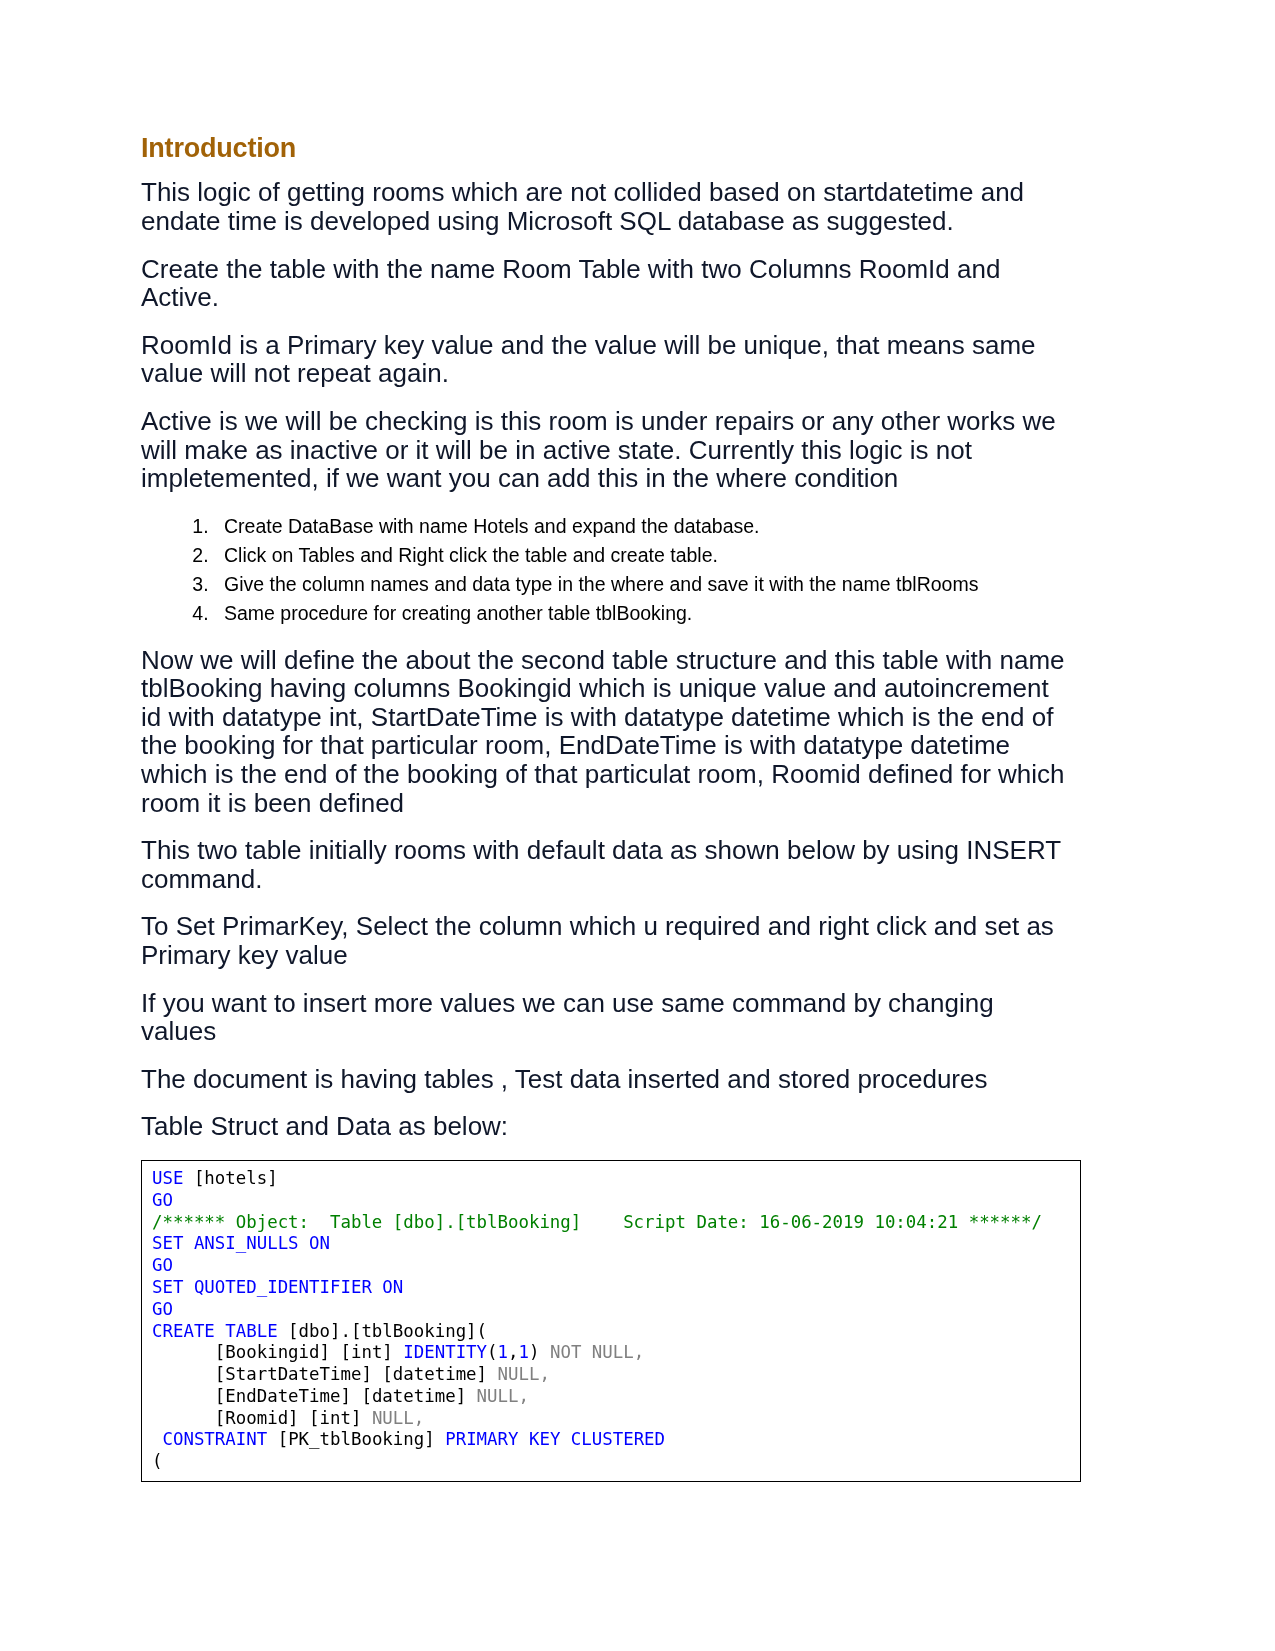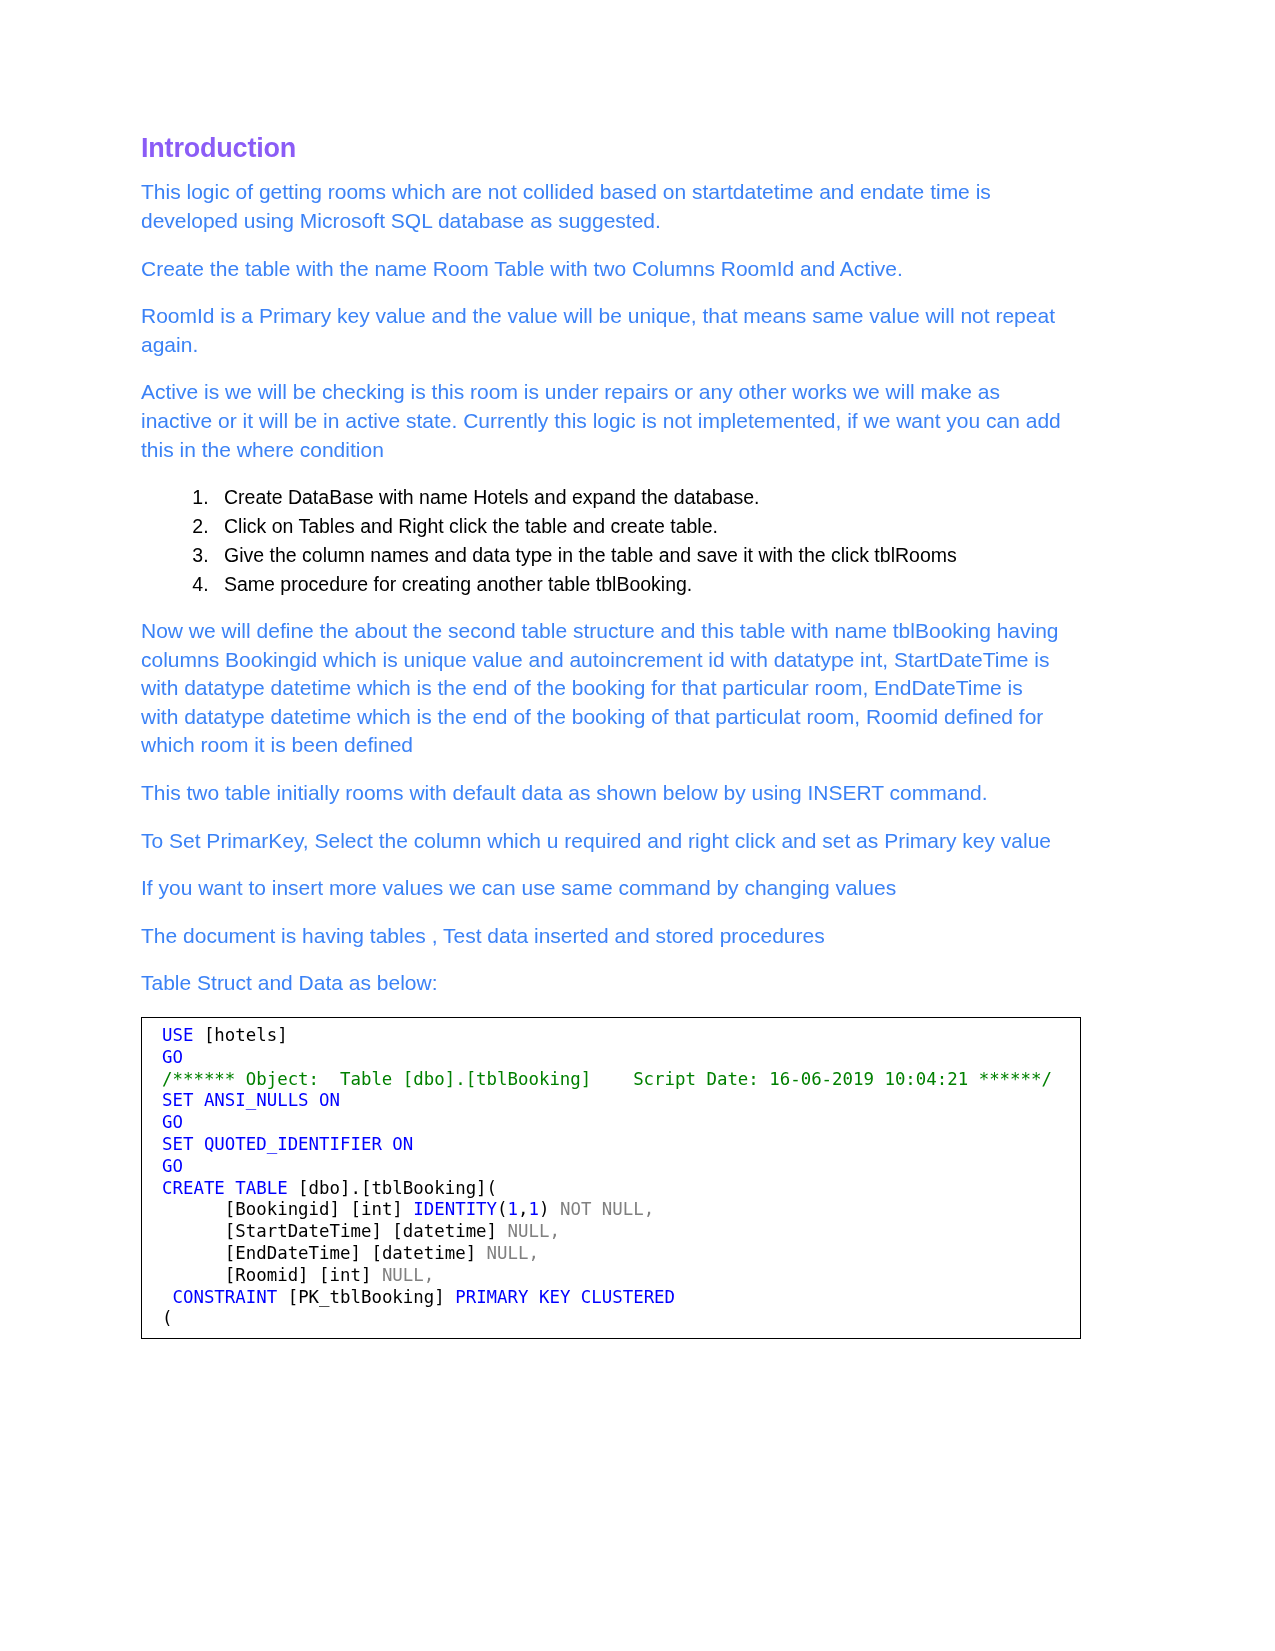--- a/index.html
+++ b/index.html
@@ -28,47 +28,47 @@
     left: 141px;
     top: 132px;
     width: 936px;
   }
   h1.doc-heading {
     font-size: 27px;
     font-weight: bold;
     line-height: 1.2;
     margin: 0 0 14px 0;
     letter-spacing: -0.2px;
-    color: #8b5cf6;
+    color: #a16207;
   }
   h1.doc-heading.second {
     margin-top: 34px;
   }
   p.para {
-    font-size: 21px;
+    font-size: 26px;
     line-height: 28.6px;
     margin: 0 12px 19px 0;
-    color: #3b82f6;
+    color: #0f172a;
     text-align: left;
   }
   ol.steps {
     margin: 0 0 18px 0;
     padding-left: 73px;
     font-size: 19.5px;
     line-height: 28.6px;
   }
   ol.steps li {
     margin: 0 0 0.5px 0;
     padding-left: 10px;
     color: #000000;
   }
   .code-box {
     border: 1.4px solid #000000;
     margin-top: 6px;
-    padding: 7px 10px 0 20px;
+    padding: 7px 10px 0 10px;
     height: 322px;
     overflow: hidden;
     box-sizing: border-box;
     width: 940px;
   }
   pre.code {
     margin: 0;
     font-family: "DejaVu Sans Mono", "Liberation Mono", monospace;
     font-size: 17.4px;
     line-height: 21.8px;
@@ -96,21 +96,21 @@
     <p class="para">Create the table with the name Room Table with two Columns RoomId and Active.</p>
 
     <p class="para">RoomId is a Primary key value and the value will be unique, that means same value will not repeat again.</p>
 
     <p class="para">Active is we will be checking is this room is under repairs or any other works we will make as inactive or it will be in active state. Currently this logic is not impletemented, if we want you can add this in the where condition</p>
 
 
     <ol class="steps">
       <li>Create DataBase with name Hotels and expand the database.</li>
       <li>Click on Tables and Right click the table and create table.</li>
-      <li>Give the column names and data type in the table and save it with the click tblRooms</li>
+      <li>Give the column names and data type in the where and save it with the name tblRooms</li>
       <li>Same procedure for creating another table tblBooking.</li>
     </ol>
 
     <p class="para">Now we will define the about the second table structure and this table with name tblBooking having columns Bookingid which is unique value and autoincrement id with datatype int, StartDateTime is with datatype datetime which is the end of the booking for that particular room, EndDateTime is with datatype datetime which is the end of the booking of that particulat room, Roomid defined for which room it is been defined</p>
 
     <p class="para">This two table initially rooms with default data as shown below by using INSERT command.</p>
 
     <p class="para">To Set PrimarKey, Select the column which u required and right click and set as Primary key value</p>
 
     <p class="para">If you want to insert more values we can use same command by changing values</p>

